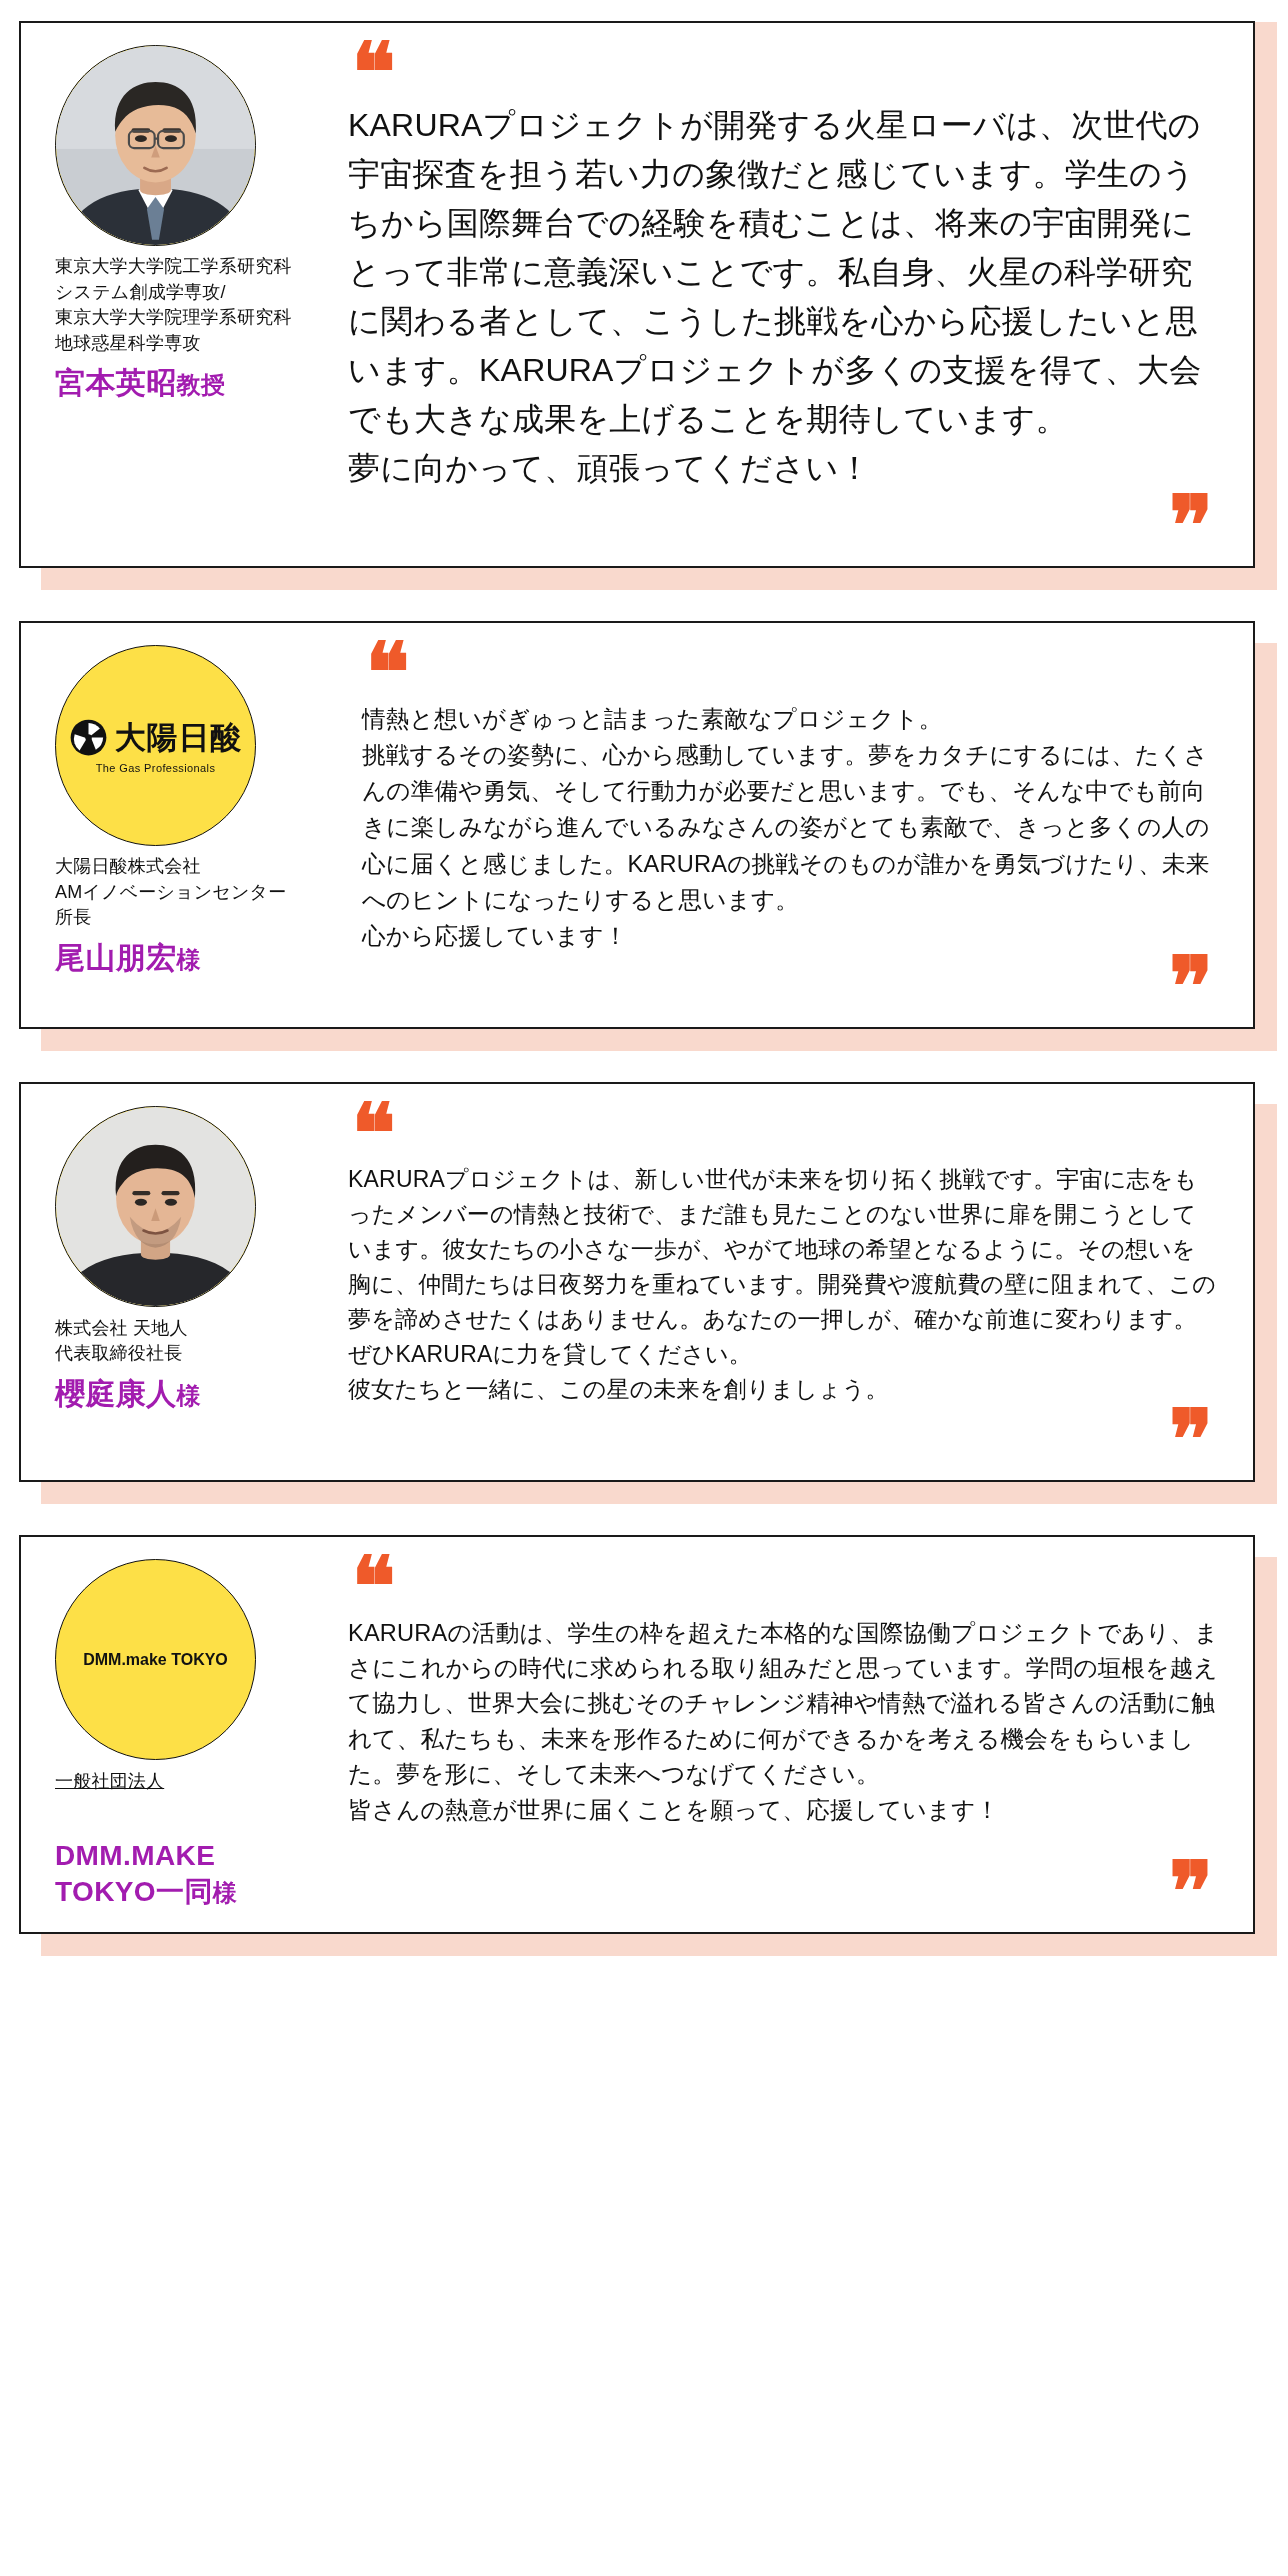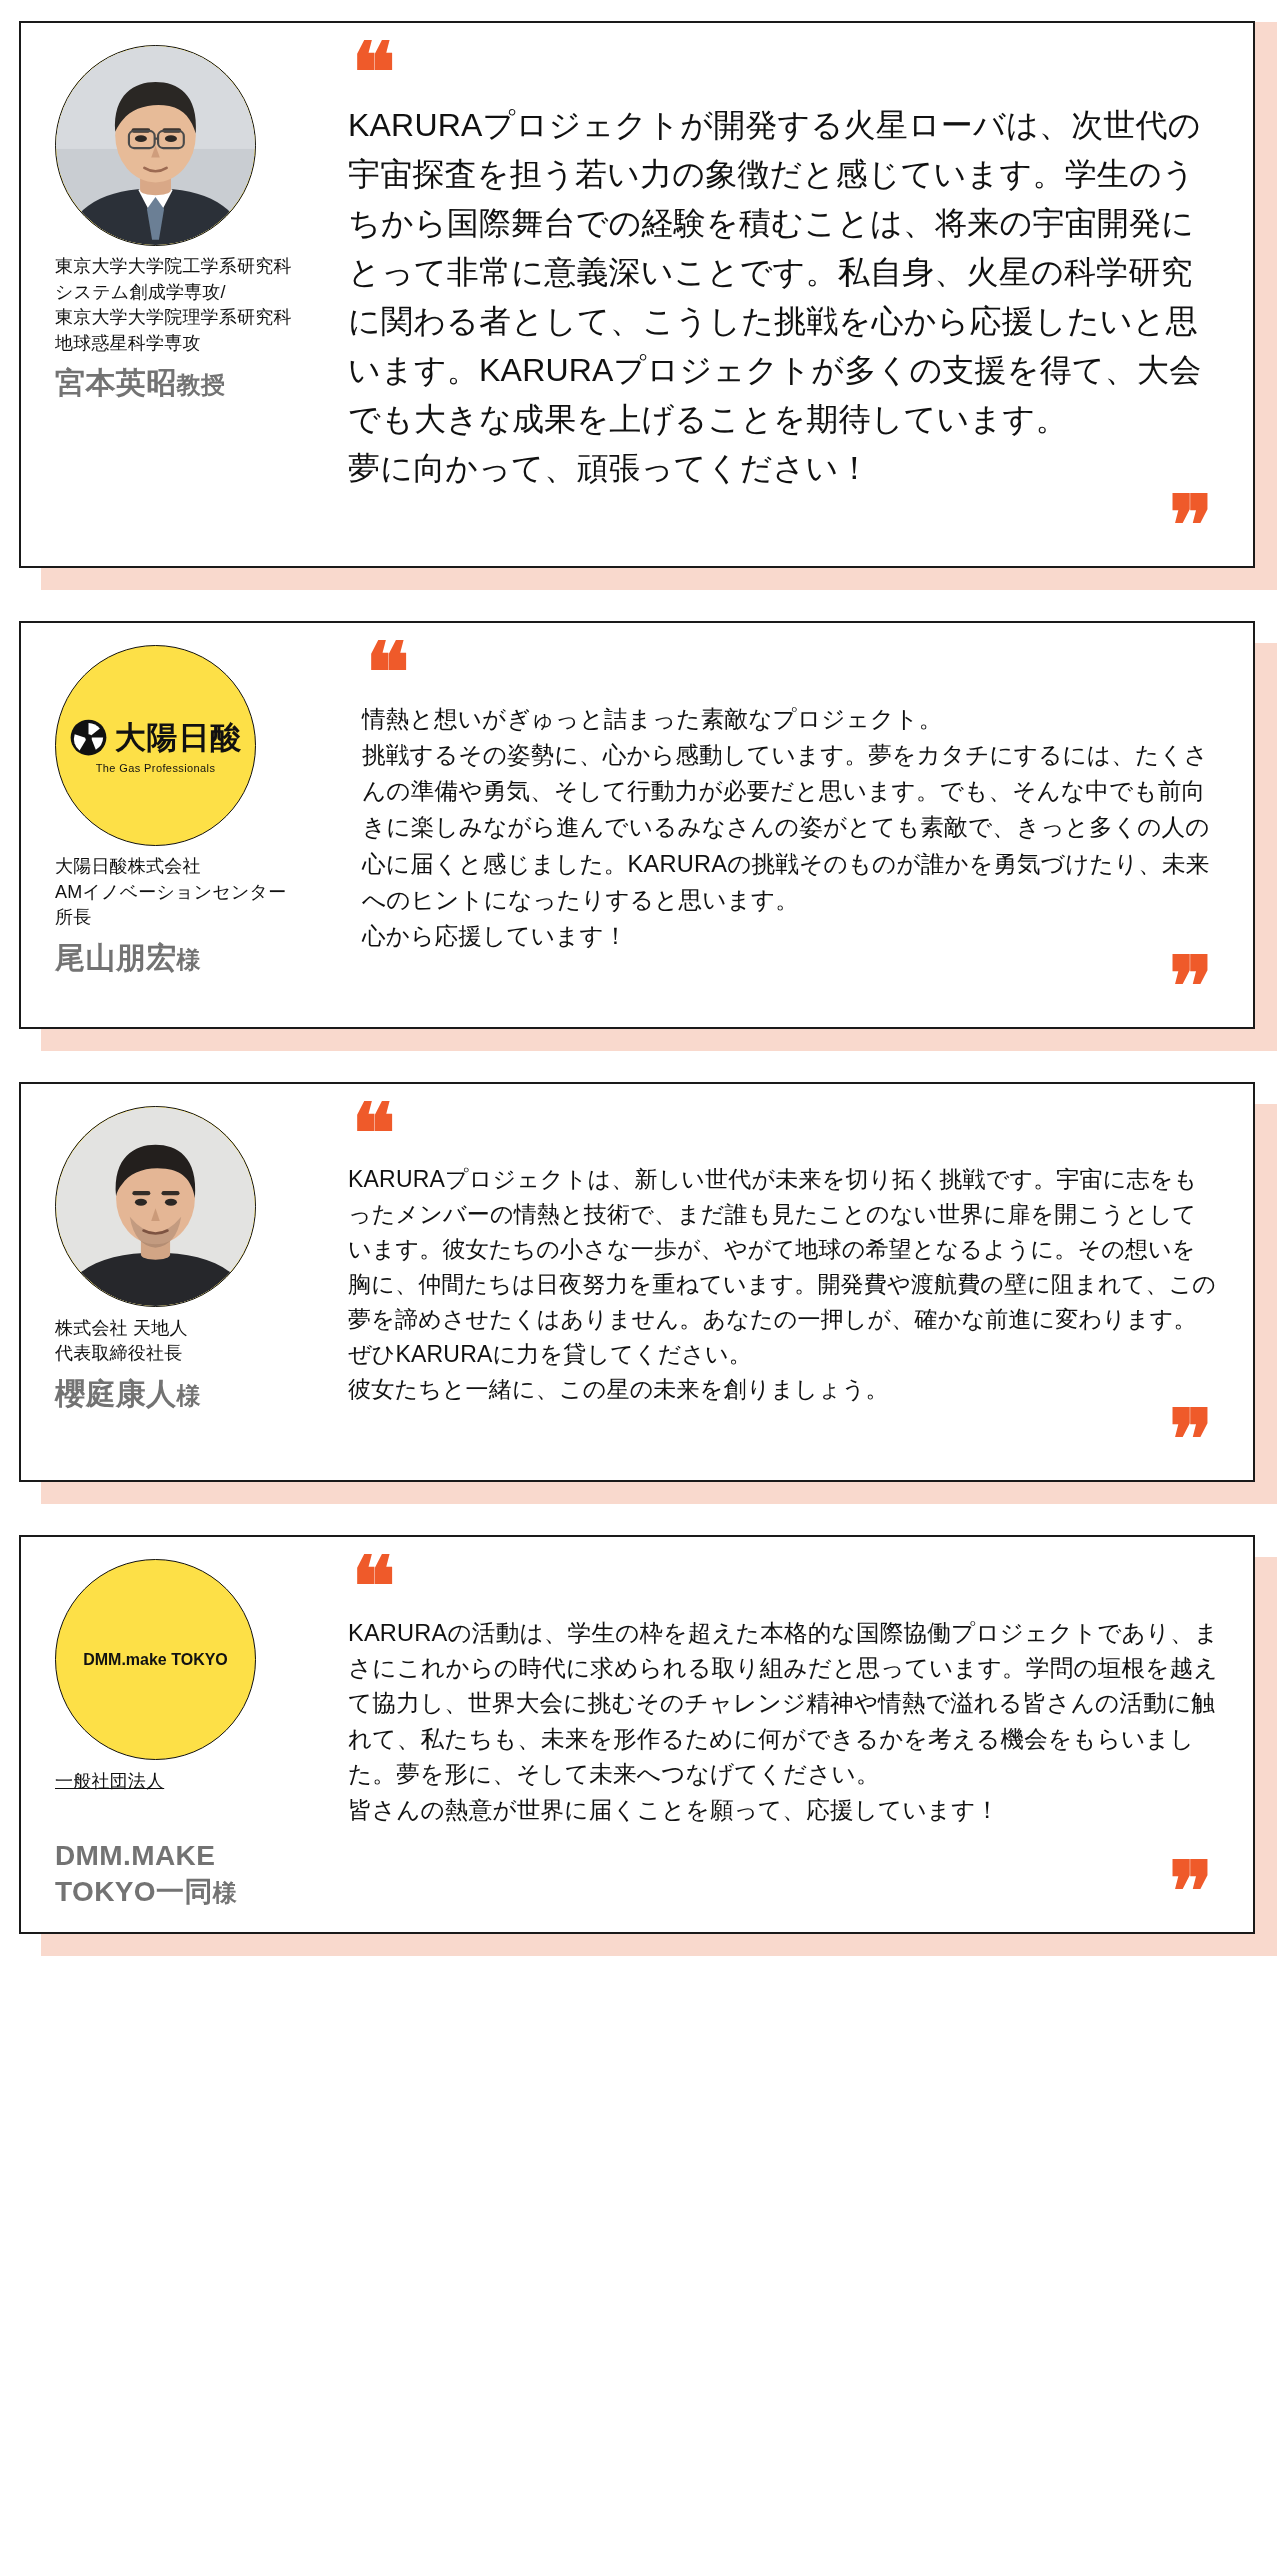--- a/index.html
+++ b/index.html
@@ -78,21 +78,21 @@
   .affil {
     font-size: 18px;
     line-height: 1.42;
     color: #111;
     margin: 0;
     letter-spacing: 0.2px;
   }
   .person-name {
     font-size: 30px;
     font-weight: bold;
-    color: #737373;
+    color: #a21caf;
     line-height: 1.3;
     margin-top: 6.9px;
     letter-spacing: 0.4px;
   }
   .person-name .suffix {
     font-size: 24px;
     font-weight: bold;
   }
 
   .quote-col {

